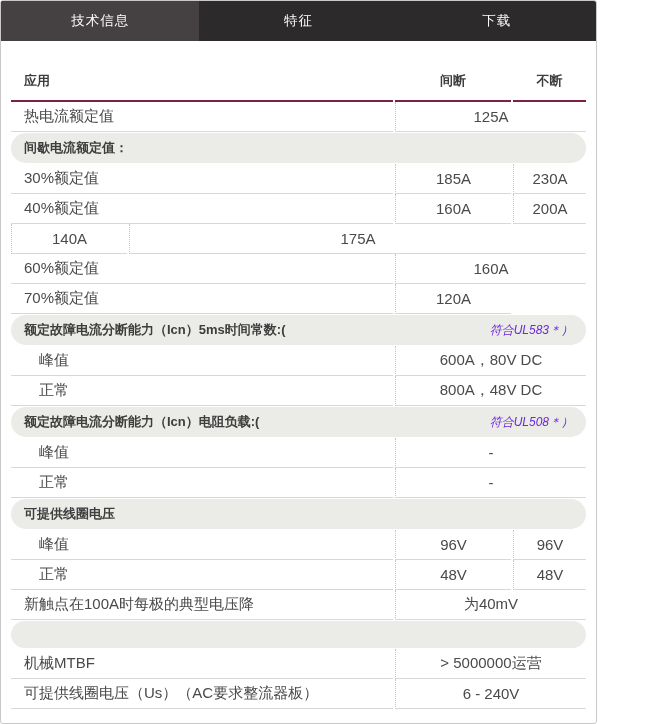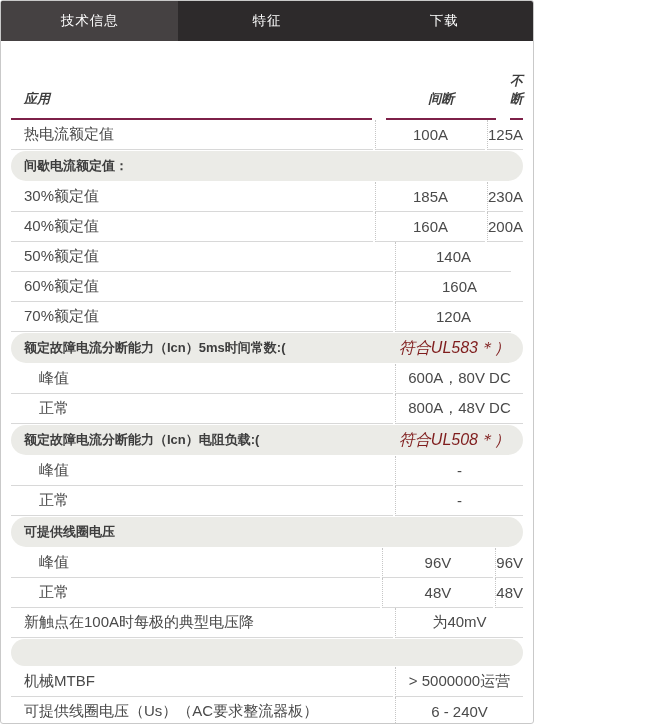--- a/index.html
+++ b/index.html
@@ -1,29 +1,29 @@
 <!DOCTYPE html>
 <html><head>
 <meta charset="utf-8">
 <style>
   html,body { margin:0; padding:0; background:#fff; font-family:"Liberation Sans","DejaVu Sans",sans-serif; }
   .page {
-    width:534px; height:724px; box-sizing:border-box;
+    width:597px; height:724px; box-sizing:border-box;
     border:1px solid #c9c9c9; border-radius:3px; background:#fff; overflow:hidden;
   }
   
   .tabs { display:flex; height:40px; background:#2d2a2b; }
   .tab {
     flex:1; display:flex; align-items:center; justify-content:center;
     color:#ffffff; font-size:13.5px; letter-spacing:1px; cursor:pointer; user-select:none;
   }
   .tab.active { background:#454142; }
   
   .content { padding:0 10px; }
-  .hdr-row { display:flex; gap:14px; margin-top:23px;font-style:italic; }
+  .hdr-row { display:flex; gap:2px; margin-top:23px; }
   .hdr-cell {
     box-sizing:border-box; border-bottom:2px solid #7d2048;
     font-weight:bold; font-size:13px; color:#3d3d3d;
     padding:8px 0 10px 0; display:flex; align-items:flex-end;
   }
   .w-label { width:382px; padding-left:13px; }
   .w-v     { width:116px; justify-content:center; text-align:right; }
   .w-flex  { flex:1; justify-content:center; text-align:right; }
 
   .t-row { display:flex; gap:2px; }
@@ -36,21 +36,21 @@
   .cell.v      { width:116px; justify-content:center; border-left:1px dotted #c6c6c6; }
   .cell.vflex  { flex:1; justify-content:center; border-left:1px dotted #c6c6c6; }
   .cell.span   { flex:1; justify-content:center; border-left:1px dotted #c6c6c6; }
 
   .section-row {
     background:#ebebe7; margin:1px 0; min-height:30px;
     display:flex; align-items:center; justify-content:space-between;
     padding:0 13px; box-sizing:border-box;border-radius:15px;
   }
   .section-row .s-label { font-weight:bold; font-size:13px; color:#3d3d3d; }
-  .section-row .s-note  { font-style:italic; font-weight:normal; font-size:16px; color:#7f1d1d; }
+  .section-row .s-note  { font-style:italic; font-weight:normal; font-size:12px; color:#6d28d9; }
   .section-row.empty { min-height:27px; }
 </style>
 </head>
 <body>
 
 <div class="page">
 
   <div class="tabs" id="tab-bar">
       <div class="tab active">技术信息</div>
       <div class="tab">特征</div>
@@ -59,39 +59,38 @@
 
   <div class="content">
     <div class="hdr-row">
       <div class="hdr-cell w-label">应用</div>
       <div class="hdr-cell w-v">间断</div>
       <div class="hdr-cell w-flex">不断</div>
     </div>
     <div id="rows">
         <div class="t-row">
           <div class="cell label">热电流额定值</div>
-          <div class="cell v">100A</div>
           <div class="cell vflex">125A</div>
         </div>
         <div class="section-row">
           <span class="s-label">间歇电流额定值：</span>
         </div>
         <div class="t-row">
           <div class="cell label">30%额定值</div>
           <div class="cell v">185A</div>
           <div class="cell vflex">230A</div>
         </div>
         <div class="t-row">
           <div class="cell label">40%额定值</div>
           <div class="cell v">160A</div>
           <div class="cell vflex">200A</div>
         </div>
         <div class="t-row">
-          <div class="cell label">50%额定值</div>
           <div class="cell v">140A</div>
+          <div class="cell vflex">175A</div>
         </div>
         <div class="t-row">
           <div class="cell label">60%额定值</div>
           <div class="cell vflex">160A</div>
         </div>
         <div class="t-row">
           <div class="cell label">70%额定值</div>
           <div class="cell v">120A</div>
         </div>
         <div class="section-row">

